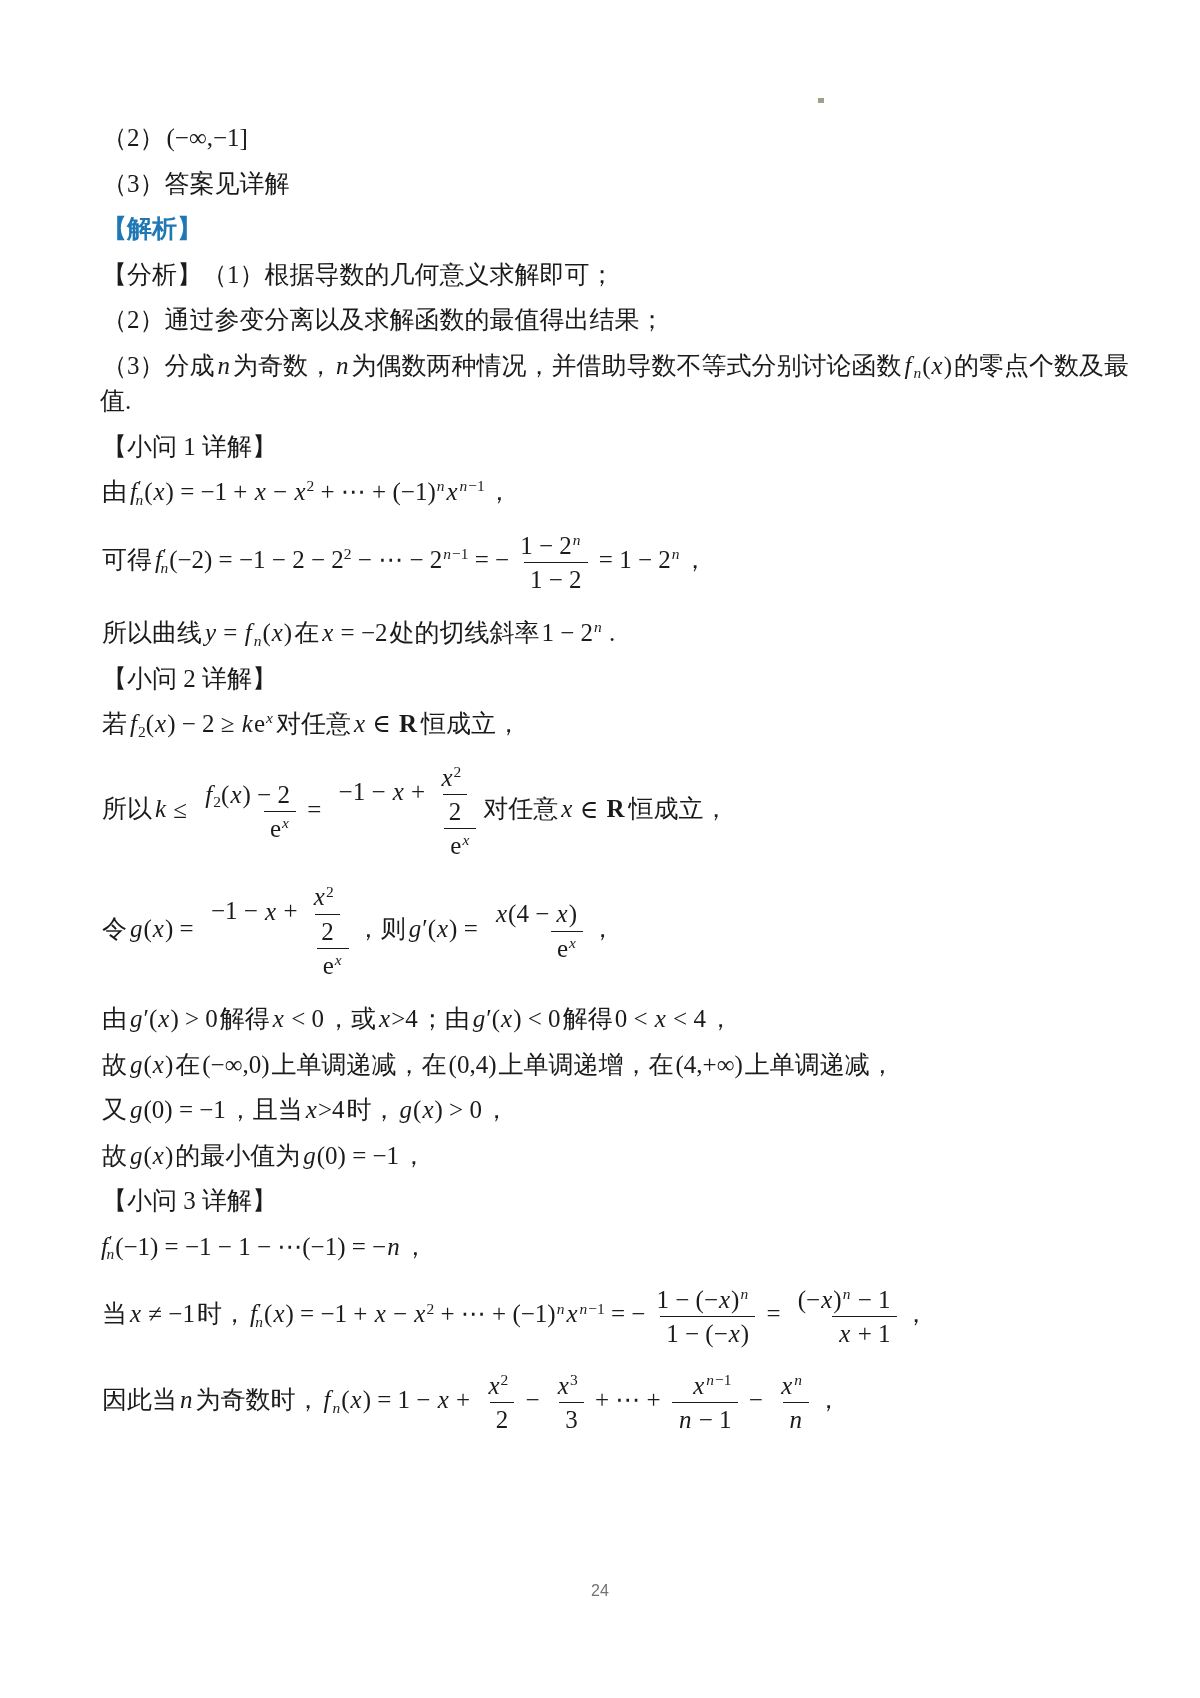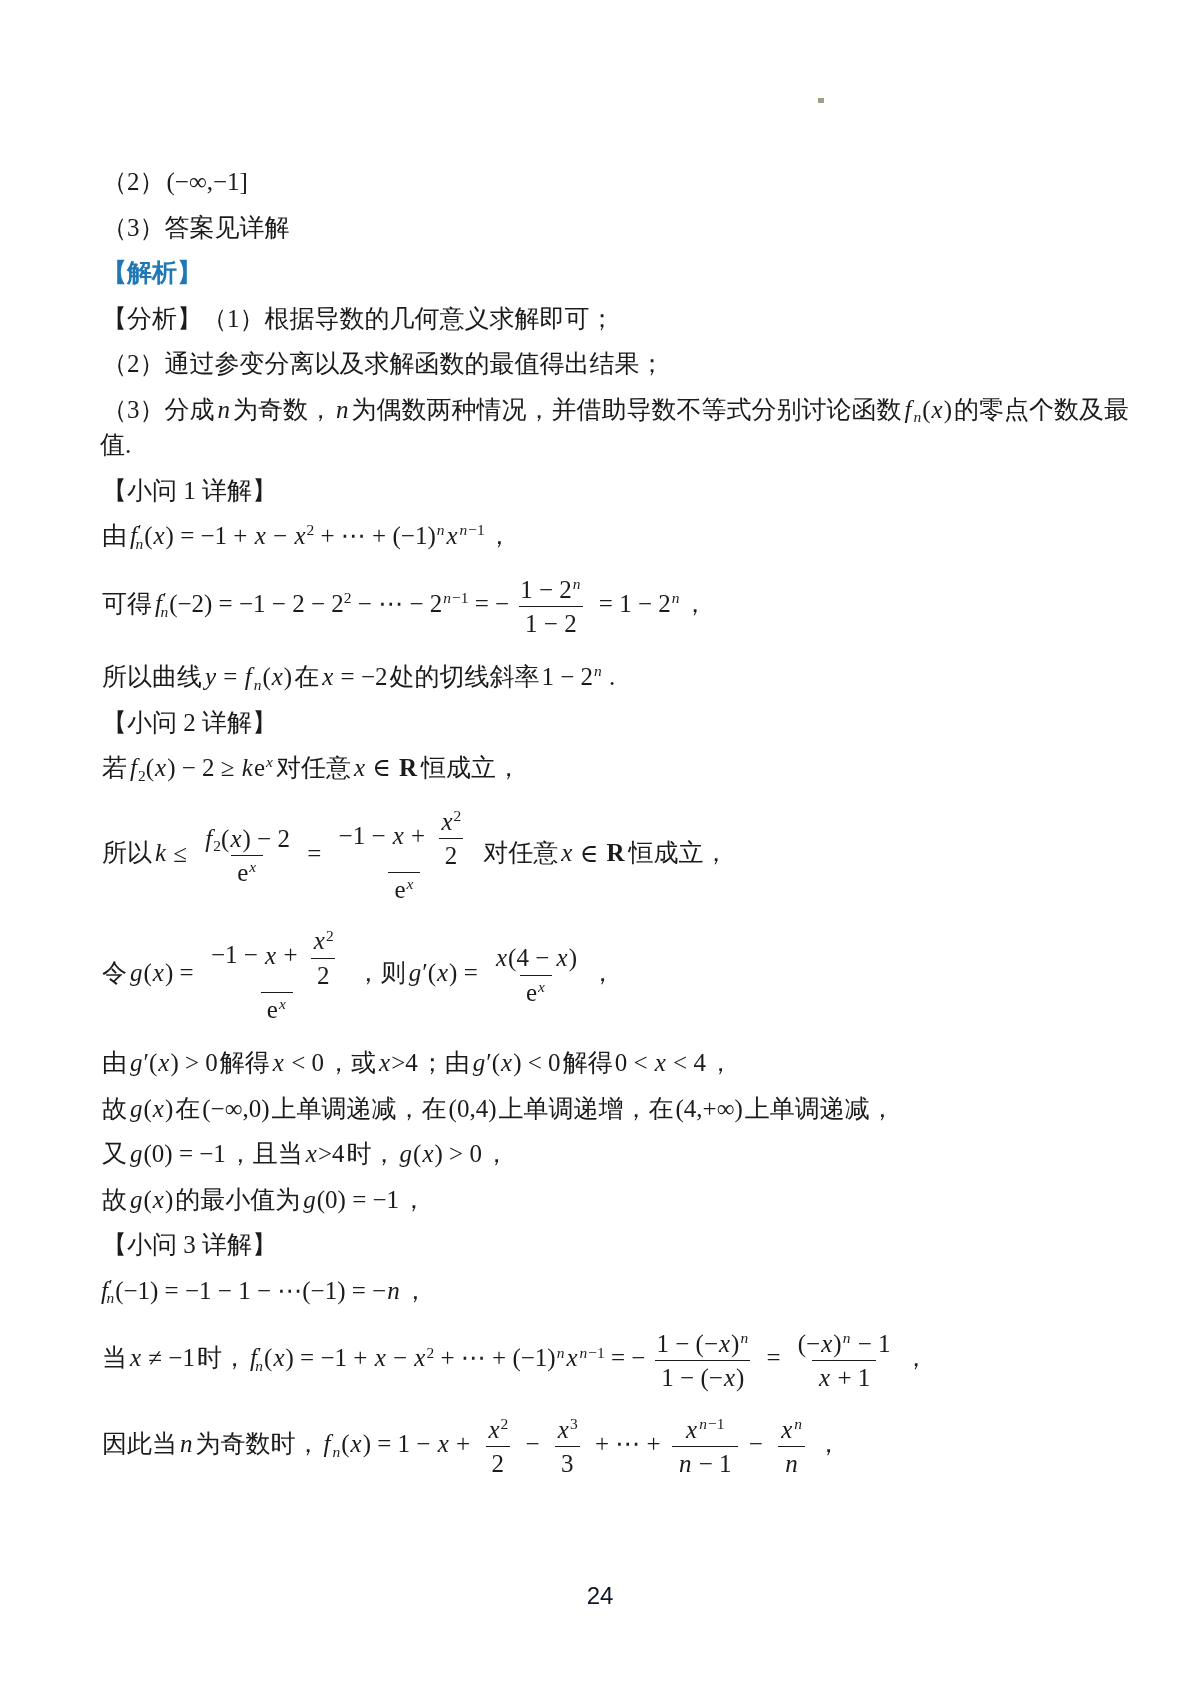--- a/index.html
+++ b/index.html
@@ -10,58 +10,57 @@
     overflow:hidden;
     font-family:"Liberation Serif","DejaVu Serif",serif;
     color:#1b1b1b;
   }
   main.doc {
     position:absolute;
     left:0; top:0;
     width:1200px;
     padding:110px 70px 0 100px;
     box-sizing:border-box;
-    margin-top:44px;
   }
   p.line {
     margin:10px 0;
     font-size:25px;
     line-height:1.42;
     white-space:normal;
   }
   p.line.has-frac { margin:20px 0; }
   .zh { padding:0 2px; }
   .hl { color:#1f78b5; padding:0 2px;font-weight:bold; }
   .mi { font-style:italic; padding:0 1px; }
   .mr { font-style:normal; }
   .mb { font-weight:bold; font-style:normal; padding:0 2px; }
   sup, sub { font-size:0.62em; line-height:1; font-style:inherit; }
   sup { vertical-align:baseline; position:relative; top:-0.55em; }
   sub { vertical-align:baseline; position:relative; top:0.30em; }
   sup + sub { margin-left:-0.45em; }
   .frac {
     display:inline-flex;
     flex-direction:column;
-    align-items:center;
+    align-items:flex-end;
     vertical-align:middle;
     margin:0 5px;
     line-height:1.25;
     text-align:center;
   }
   .frac > .num { padding:0 6px 1px; }
   .frac > .den { border-top:1.6px solid #1b1b1b; padding:1px 6px 0; }
   .frac .frac { margin:0 3px; }
   .page-number {
     position:absolute;
     top:1582px; left:0;
     width:100%;
     text-align:center;
     font-family:"Liberation Sans","DejaVu Sans",sans-serif;
-    font-size:24px;
-    color:#0f172a;
+    font-size:16px;
+    color:#737373;
   }
   .stray-mark {
     position:absolute;
     left:818px; top:98px;
     width:6px; height:5px;
     background:#8f8f73;
     opacity:0.85;
   }
 </style>
 </head>

